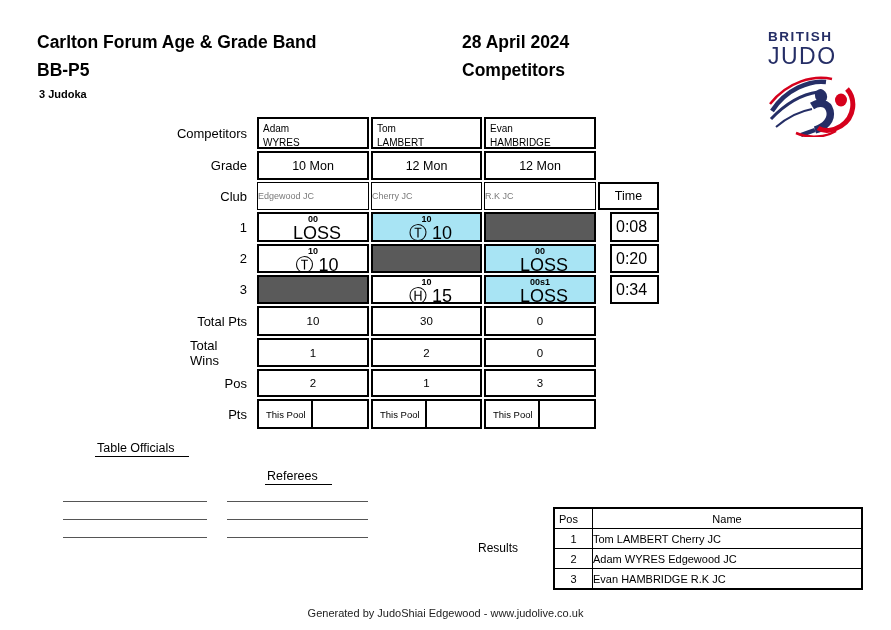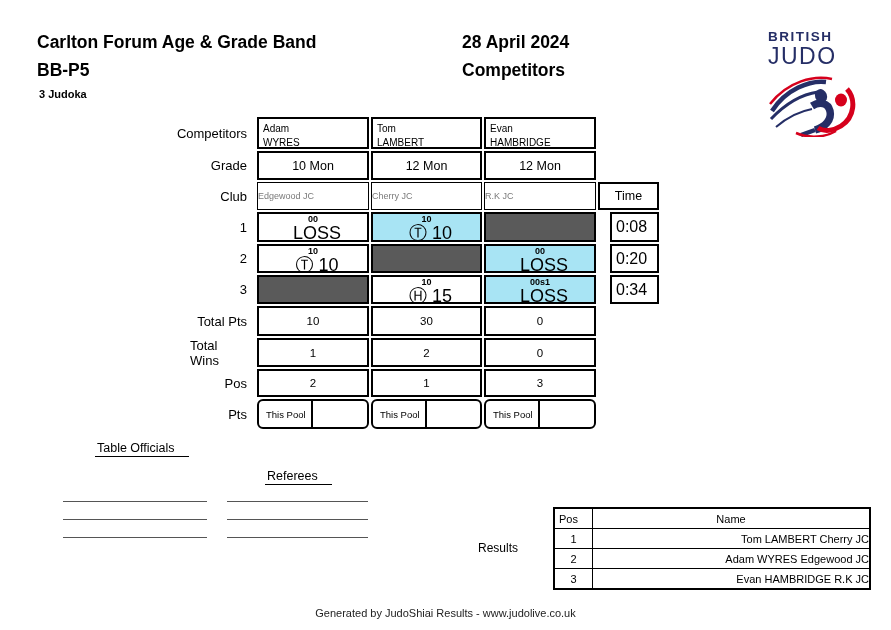--- a/index.html
+++ b/index.html
@@ -36,40 +36,40 @@
              font-size:9px;color:#7a7a7a;}
   .time-head{display:flex;align-items:center;justify-content:center;font-size:12.5px;}
   .time-val{display:flex;align-items:center;padding-left:4px;font-size:16px;margin-left:12px;}
   .match{display:flex;flex-direction:column;align-items:center;justify-content:space-between;
          padding:1px 0 1px 0;}
   .match .sc{font-size:9px;font-weight:700;line-height:1;}
   .match .mn{font-size:18px;line-height:1;margin-left:8px;}
   .win{background:var(--win-highlight);}
   .block{background:var(--blocked);border:2px solid #000;}
   .tot-cell{display:flex;align-items:center;justify-content:center;font-size:11.5px;}
-  .pts-cell{display:flex;border-radius:6px;}
+  .pts-cell{display:flex;}
   .pts-cell .half{height:100%;box-sizing:border-box;display:flex;align-items:center;}
   .pts-cell .h-left{width:50%;border-right:2px solid #000;padding-left:7px;font-size:9.5px;}
   .pts-cell .h-right{width:50%;}
   .spacer{}
 
   
   .sig-title{font-size:12.5px;border-bottom:1px solid #000;padding:0 14px 1px 2px;}
   .sig-line{height:0;border-top:1px solid #555;}
 
   
   .results-label{left:478px;top:541px;font-size:12px;}
   .results-table{position:absolute;left:553px;top:507px;border-collapse:collapse;border:2px solid #000;}
   .results-table th,.results-table td{border:1px solid #000;height:19px;font-size:11px;font-weight:400;padding:0;}
   .results-table .col-pos{width:33px;}
   .results-table .col-name{width:268px;}
   .results-table th.col-pos{text-align:left;padding-left:4px;}
   .results-table th.col-name{text-align:center;}
   .results-table td.col-pos{text-align:center;}
-  .results-table td.col-name{text-align:right;padding-left:8px;}
+  .results-table td.col-name{text-align:left;}
 
   
   .footer{left:0;top:607px;width:100%;text-align:center;font-size:11px;color:#222;}
 </style>
 </head>
 <body>
 
 <div class="page">
 
   <div class="abs title">Carlton Forum Age &amp; Grade Band</div>
@@ -218,15 +218,15 @@
       <td class="col-pos">2</td>
       <td class="col-name">Adam WYRES Edgewood JC</td>
     </tr>
     <tr>
       <td class="col-pos">3</td>
       <td class="col-name">Evan HAMBRIDGE R.K JC</td>
     </tr>
   </tbody>
     </table>
 
-  <div class="abs footer">Generated by JudoShiai Results - www.judolive.co.uk</div>
+  <div class="abs footer">Generated by JudoShiai Edgewood - www.judolive.co.uk</div>
 
 </div>
 
 </body></html>

